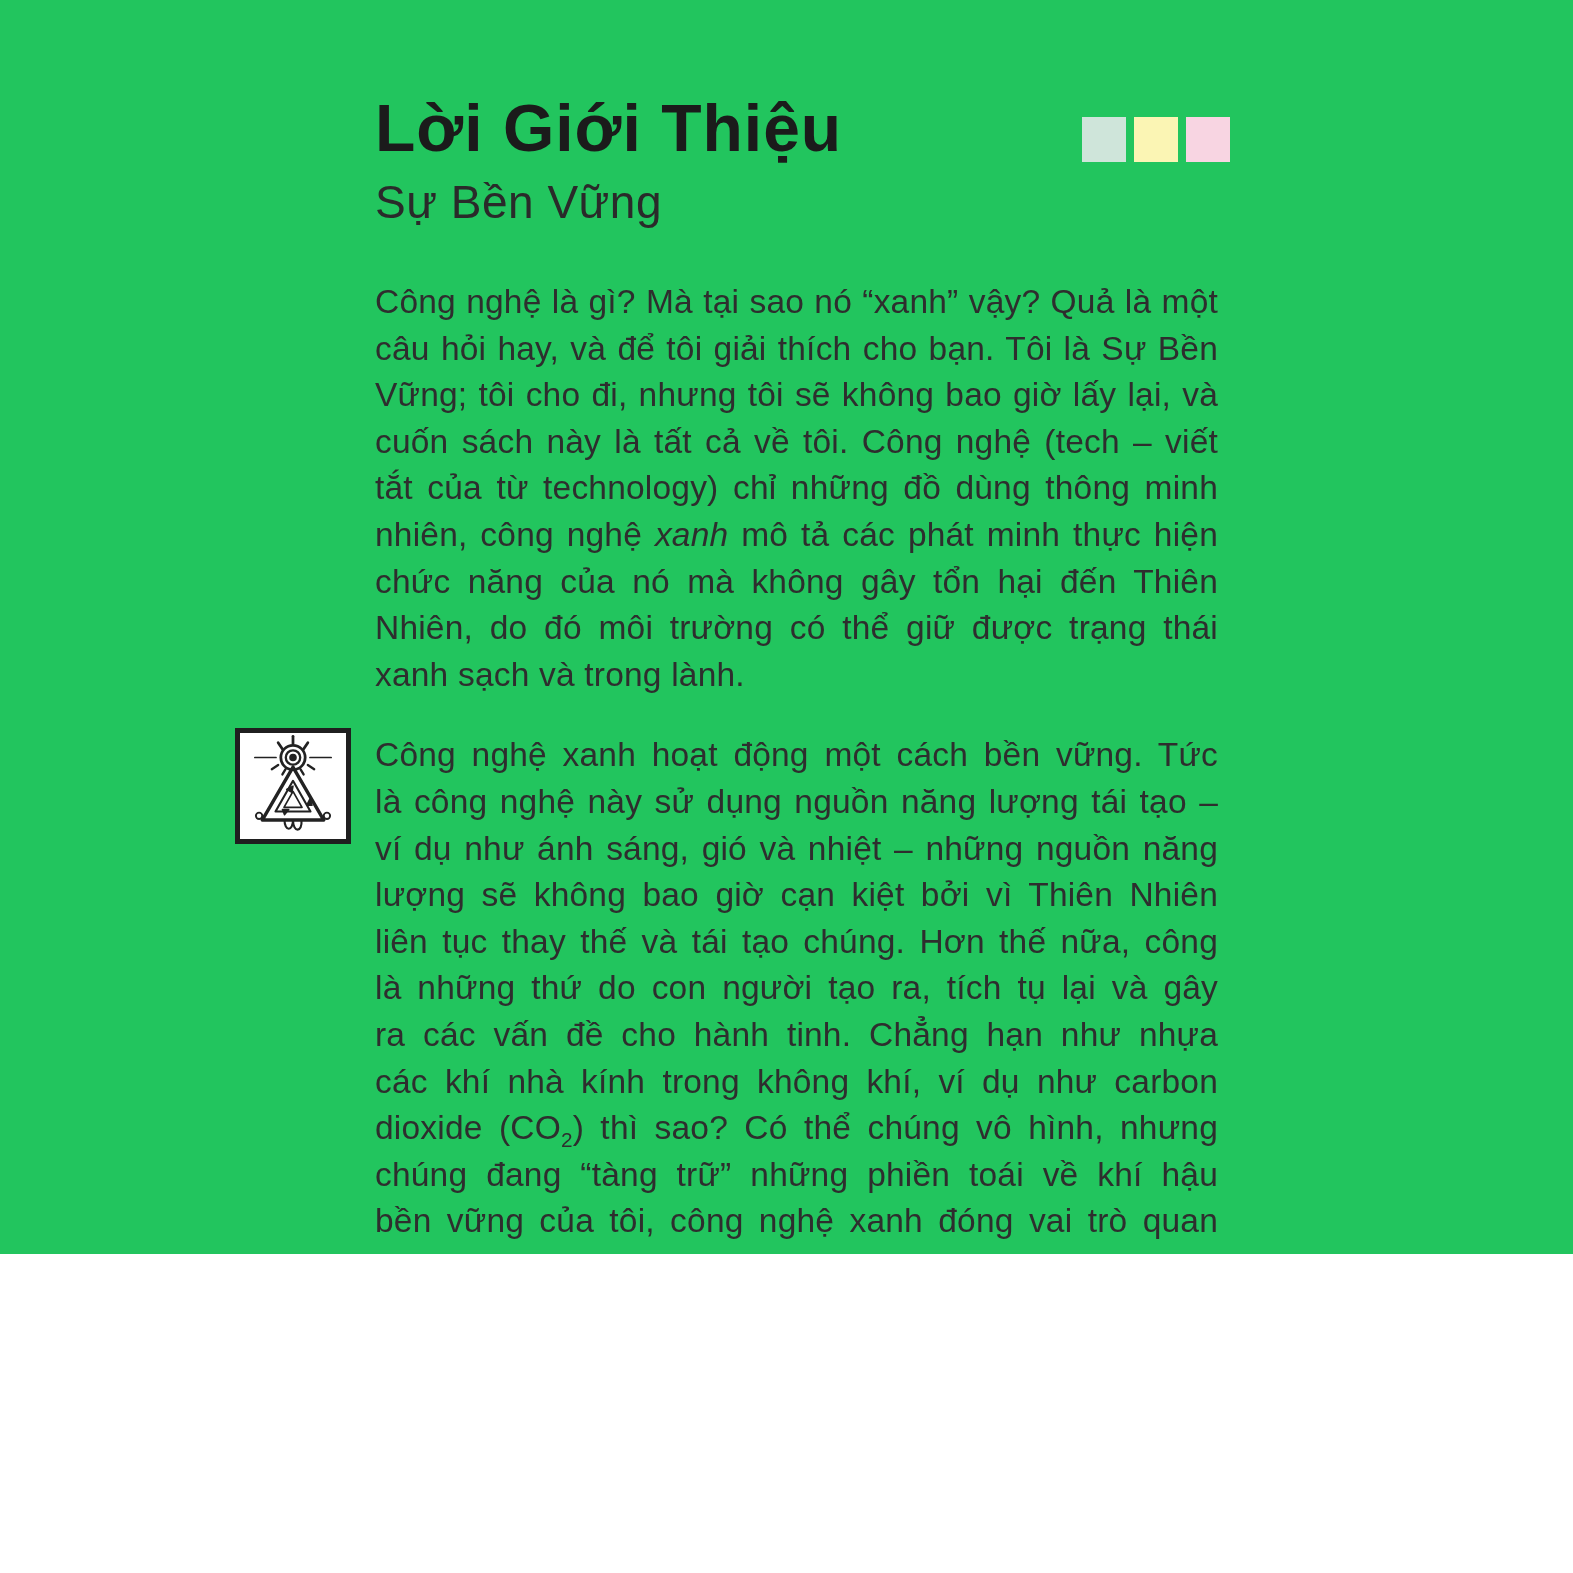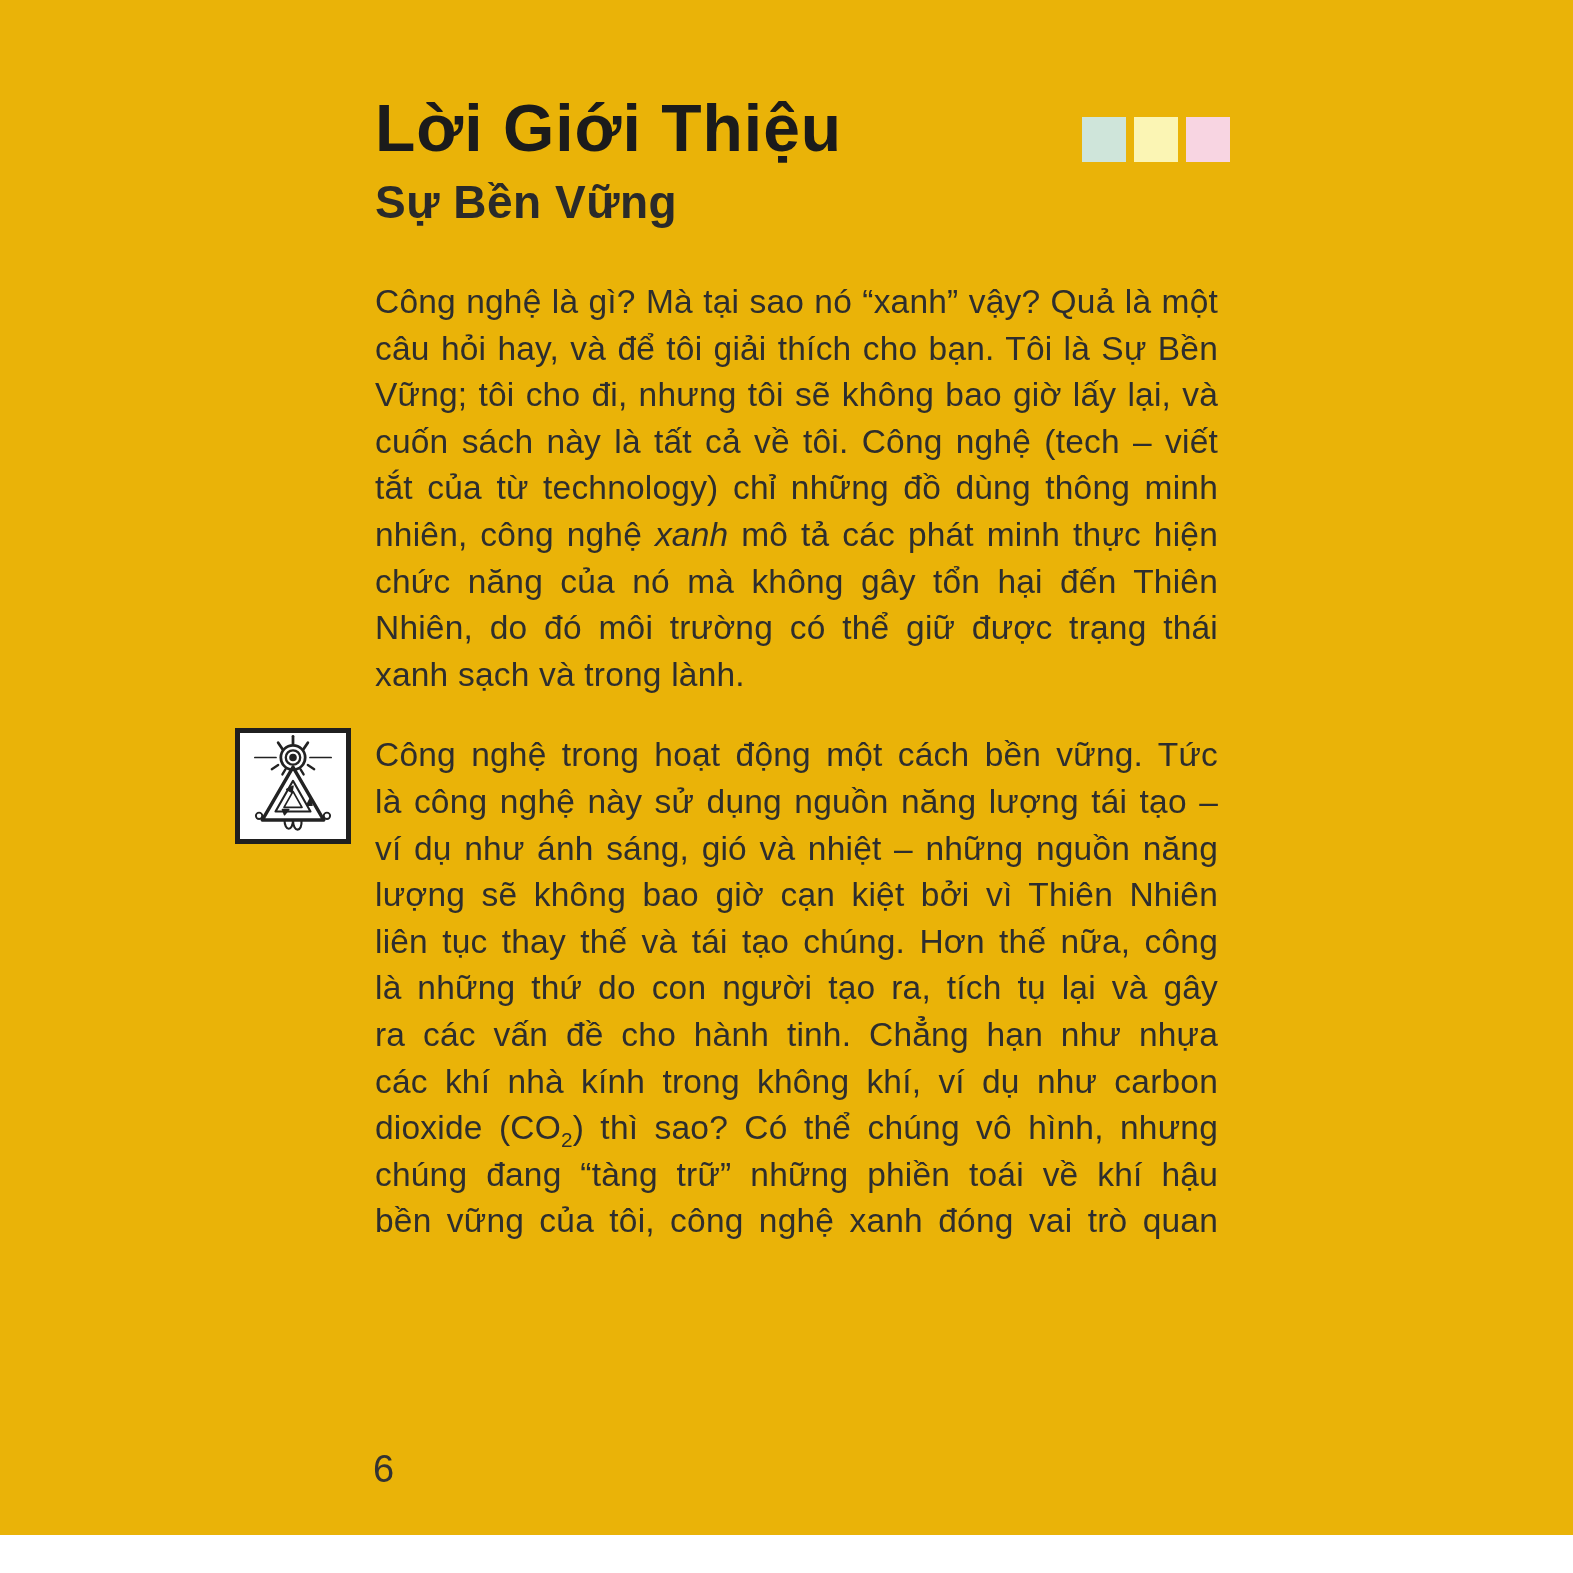--- a/index.html
+++ b/index.html
@@ -1,26 +1,26 @@
 <!DOCTYPE html>
 <html><head>
 <meta charset="utf-8">
 <style>
   html,body { margin:0; padding:0; background:#ffffff; }
   .page {
-    position:relative; width:1573px; height:1535px; background:#eab308;
+    position:relative; width:1573px; height:1254px; background:#22c55e;
     font-family:"Liberation Sans", sans-serif; overflow:hidden;
   }
   .headline { position:absolute; left:375px; top:94px; }
   .title {
     margin:0; font-size:66px; font-weight:800; color:#1b1b1b;
     letter-spacing:1px; line-height:1.05;
   }
   .subtitle {
-    margin:12px 0 16px 0; font-size:46px; font-weight:700; color:#2a2a2a;
+    margin:12px 0 16px 0; font-size:46px; font-weight:400; color:#2a2a2a;
     letter-spacing:0.5px;
   }
   .decor { position:absolute; top:117px; left:1082px; display:flex; gap:8px; }
   .decor span { width:44px; height:45px; display:block; }
 
   .bodytext {
     position:absolute; left:375px; top:279px; width:843px;
     font-size:33.5px; color:#2e2e2e; letter-spacing:0.2px;
   }
   .paragraph + .paragraph { margin-top:34px; }
@@ -99,21 +99,21 @@
         <div class="line">câu hỏi hay, và để tôi giải thích cho bạn. Tôi là Sự Bền</div>
         <div class="line">Vững; tôi cho đi, nhưng tôi sẽ không bao giờ lấy lại, và</div>
         <div class="line">cuốn sách này là tất cả về tôi. Công nghệ (tech – viết</div>
         <div class="line">tắt của từ technology) chỉ những đồ dùng thông minh</div>
         <div class="line">nhiên, công nghệ <i>xanh</i> mô tả các phát minh thực hiện</div>
         <div class="line">chức năng của nó mà không gây tổn hại đến Thiên</div>
         <div class="line">Nhiên, do đó môi trường có thể giữ được trạng thái</div>
         <div class="line no-stretch">xanh sạch và trong lành.</div>
       </div>
       <div class="paragraph">
-        <div class="line">Công nghệ trong hoạt động một cách bền vững. Tức</div>
+        <div class="line">Công nghệ xanh hoạt động một cách bền vững. Tức</div>
         <div class="line">là công nghệ này sử dụng nguồn năng lượng tái tạo –</div>
         <div class="line">ví dụ như ánh sáng, gió và nhiệt – những nguồn năng</div>
         <div class="line">lượng sẽ không bao giờ cạn kiệt bởi vì Thiên Nhiên</div>
         <div class="line">liên tục thay thế và tái tạo chúng. Hơn thế nữa, công</div>
         <div class="line">là những thứ do con người tạo ra, tích tụ lại và gây</div>
         <div class="line">ra các vấn đề cho hành tinh. Chẳng hạn như nhựa</div>
         <div class="line">các khí nhà kính trong không khí, ví dụ như carbon</div>
         <div class="line">dioxide (CO<sub>2</sub>) thì sao? Có thể chúng vô hình, nhưng</div>
         <div class="line">chúng đang “tàng trữ” những phiền toái về khí hậu</div>
         <div class="line">bền vững của tôi, công nghệ xanh đóng vai trò quan</div>

